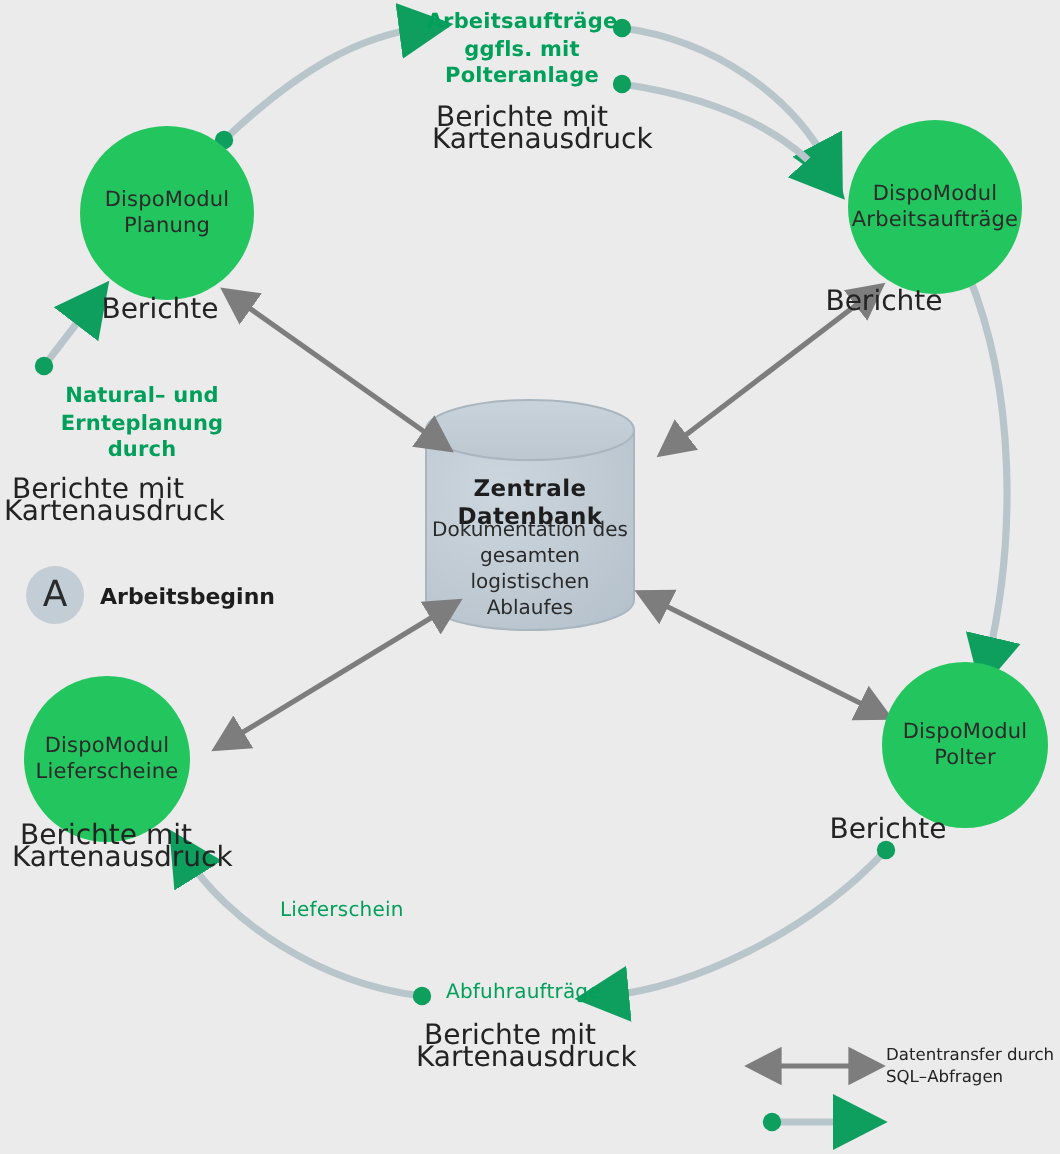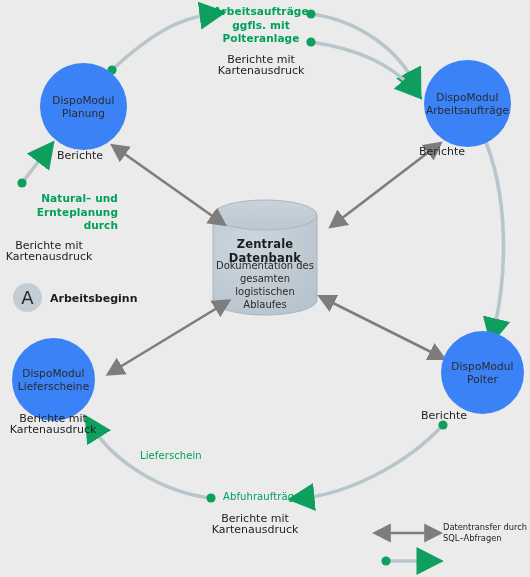--- a/index.html
+++ b/index.html
@@ -18,21 +18,21 @@
   svg.layer {
     position: absolute;
     left: 0;
     top: 0;
     width: 530px;
     height: 577px;
   }
   .node-circle {
     position: absolute;
     border-radius: 50%;
-    background: #3b82f6;
+    background: #22c55e;
     display: flex;
     align-items: center;
     justify-content: center;
     text-align: center;
   }
   .node-label {
     font-size: 10.5px;
     line-height: 13px;
     color: #2a2a2a;
     letter-spacing: 0.1px;
@@ -53,21 +53,21 @@
     color: #1d1d1d;
     letter-spacing: 0.2px;
   }
   .db-sub {
     font-size: 10px;
     line-height: 13px;
     color: #2a2a2a;
   }
   .cap-dark {
     position: absolute;
-    font-size: 11px;
+    font-size: 14px;
     line-height: 11px;
     color: #232323;
     text-align: center;
   }
   .cap-green {
     position: absolute;
     font-size: 10.5px;
     line-height: 13.5px;
     color: #00a05a;
     font-weight: bold;
@@ -247,21 +247,21 @@
   </div>
 
   <div class="cap-dark" style="left:50px; top:150px; width:60px;">
     <span>Berichte</span>
   </div>
 
   <div class="cap-dark" style="left:411px; top:146px; width:62px;">
     <span>Berichte</span>
   </div>
 
-  <div class="cap-green" style="left:0px; top:192px; width:118px;text-align:right;">
+  <div class="cap-green" style="left:12px; top:192px; width:118px;">
     <span>Natural– und</span><br>
     <span>Ernteplanung durch</span><br>
   </div>
 
   <div class="cap-dark" style="left:2px; top:240px; width:94px;">
     <span>Berichte mit</span><br>
     <span>Kartenausdruck</span>
   </div>
 
   <div class="start-badge" style="left:13px; top:283px;">

